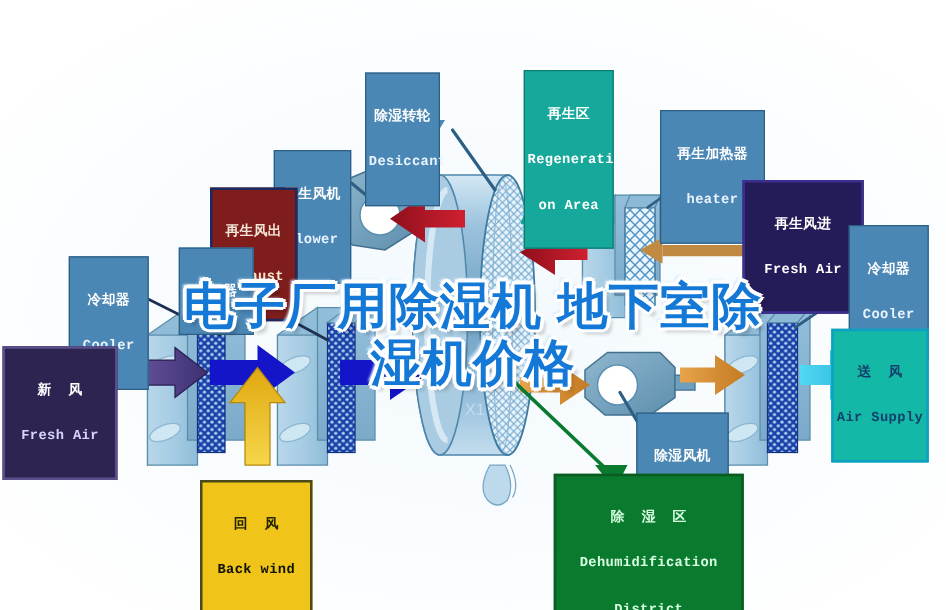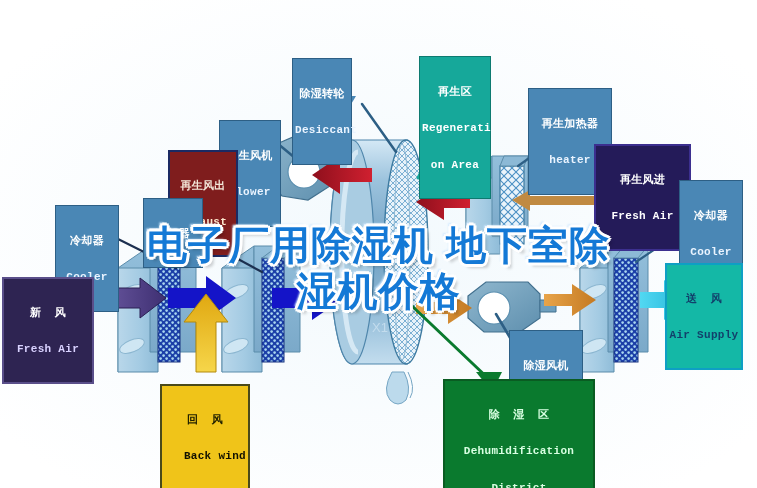--- a/index.html
+++ b/index.html
@@ -32,21 +32,21 @@
   .lbl-cyan{background:#14b8a6;border:2px solid #0e9fc4;}
   .lbl-cyan .cn{color:#12406b;}
   .lbl-cyan .en{color:#12406b;}
 
   .lbl-green{background:#0a7a2e;border:2px solid #0a5c22;}
   .lbl-green .cn{color:#d8ffe2;}
   .lbl-green .en{color:#d8ffe2;}
 
   .lbl-yellow{background:#f0c419;border:2px solid #4a4a1a;}
   .lbl-yellow .cn{color:#222200;}
-  .lbl-yellow .en{color:#111100;text-align:right;}
+  .lbl-yellow .en{color:#111100;}
 
   
   #wm{position:absolute;left:0;top:222px;width:757px;z-index:90;text-align:center;
       font-family:"Liberation Sans",sans-serif;font-weight:700;font-size:40px;line-height:46px;
       color:#1479d6;letter-spacing:1px;
       text-shadow:
         -2px -2px 0 #fff, 2px -2px 0 #fff, -2px 2px 0 #fff, 2px 2px 0 #fff,
         -3px 0 0 #fff, 3px 0 0 #fff, 0 -3px 0 #fff, 0 3px 0 #fff,
         -3px -3px 2px #cfe8ff, 4px 4px 3px rgba(0,0,0,.18);}
   #wm span{display:block;}

